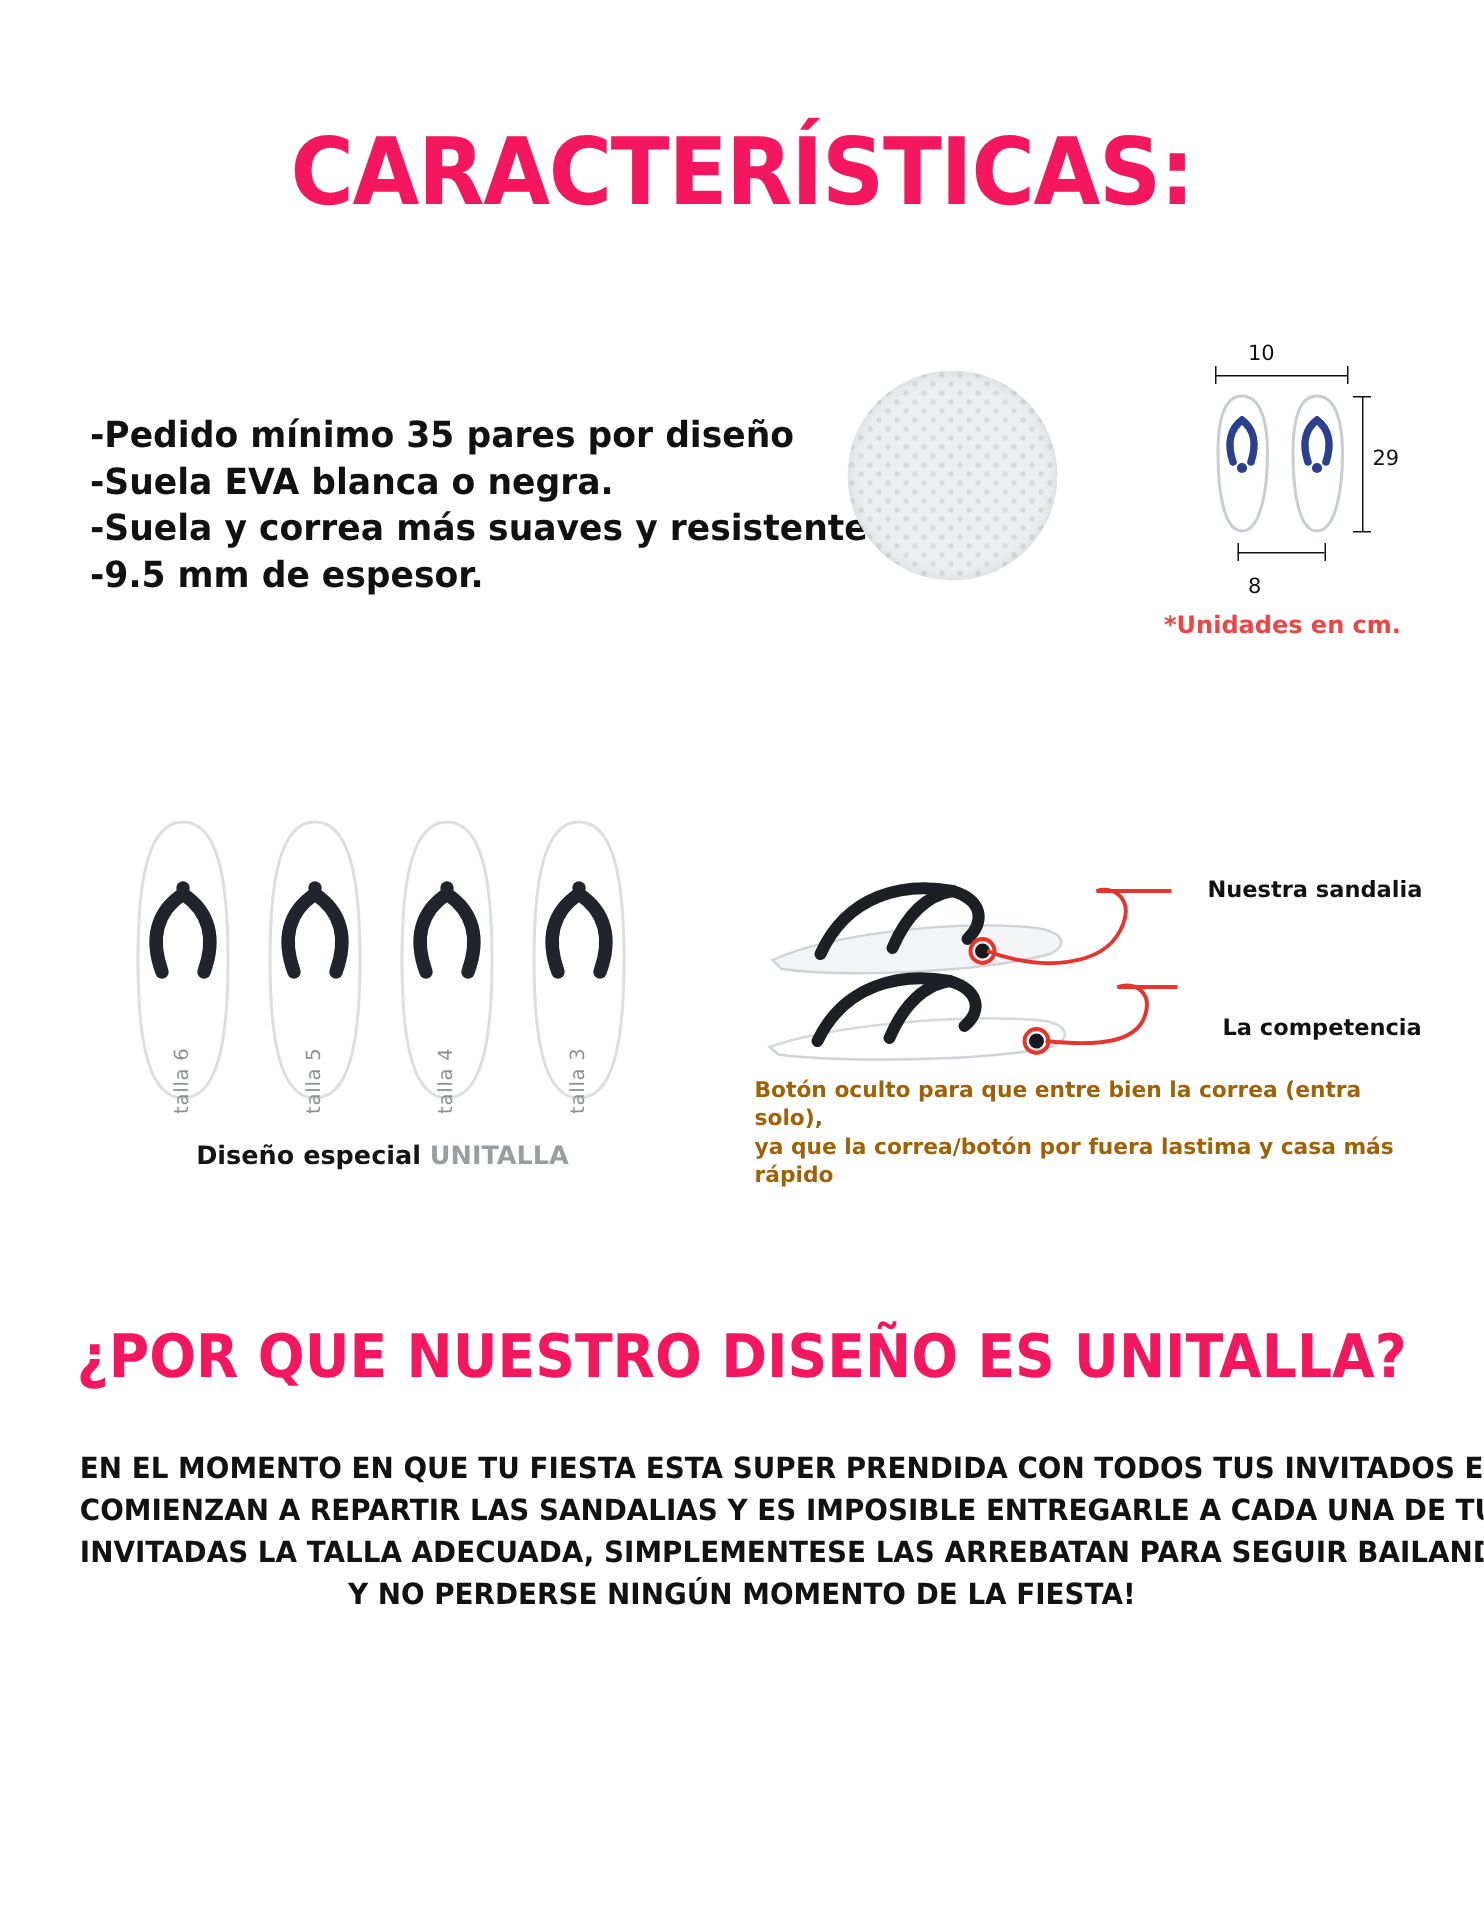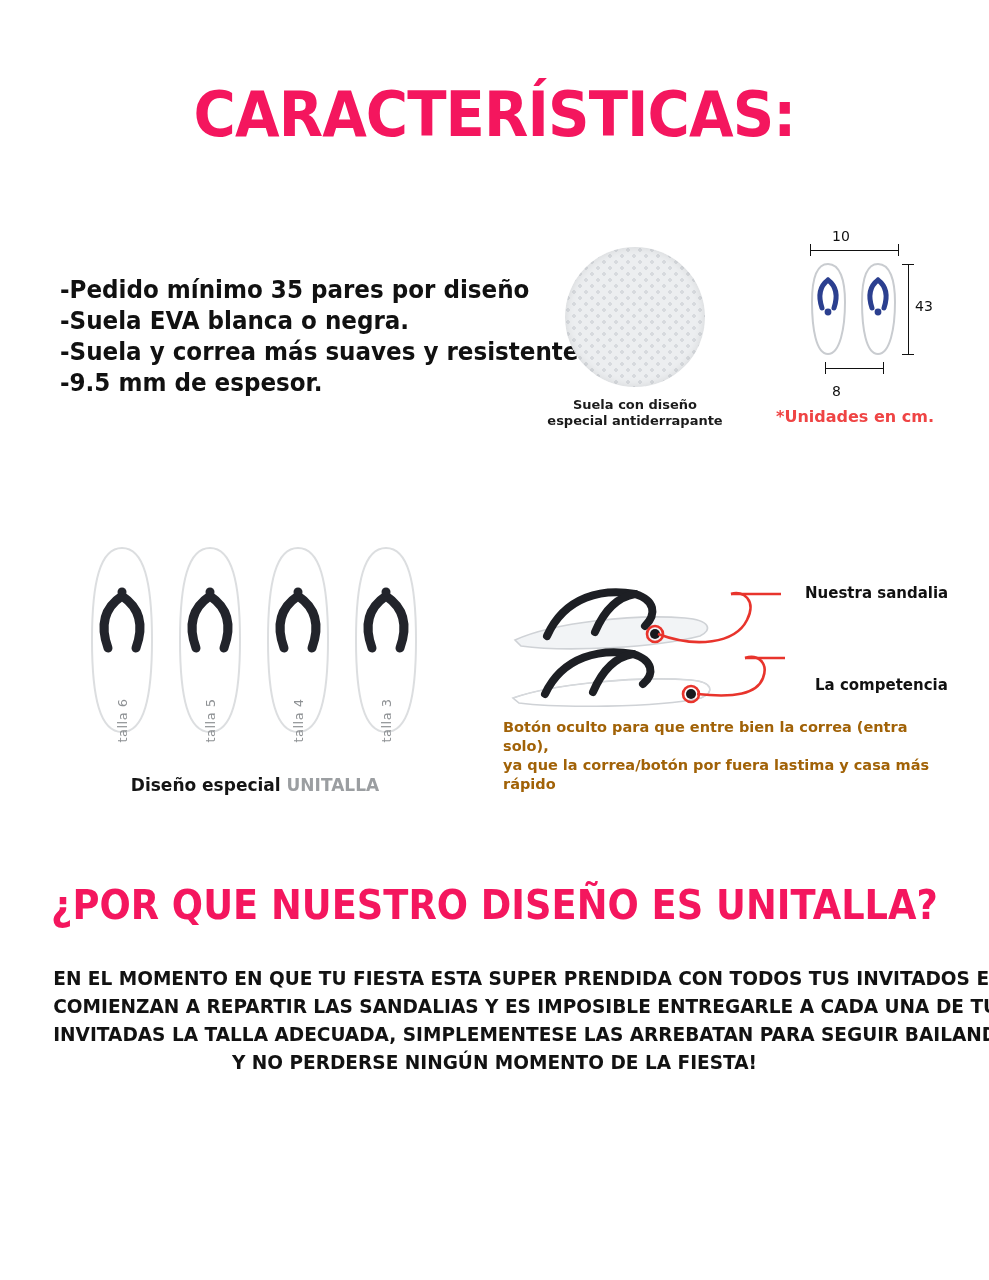--- a/index.html
+++ b/index.html
@@ -135,21 +135,21 @@
     color: #8e9194;
     letter-spacing: 0.5px;
     white-space: nowrap;
   }
   .sizes-caption {
     text-align: center;
     font-family: "DejaVu Sans", sans-serif;
     font-weight: bold;
     font-size: 17px;
     color: #151515;
-    margin-top: 20px;
+    margin-top: 6px;
   }
   .sizes-caption .hl { color: #9b9ea1; }
 
   
   .compare-wrap {
     position: absolute;
     top: 548px;
     left: 495px;
     width: 470px;
   }
@@ -214,24 +214,20 @@
 
 <div class="features">
   <div class="line">-Pedido mínimo 35 pares por diseño</div>
   <div class="line">-Suela EVA blanca o negra.</div>
   <div class="line">-Suela y correa más suaves y resistentes.</div>
   <div class="line">-9.5 mm de espesor.</div>
 </div>
 
 <div class="sole-circle-wrap">
   <div class="sole-circle"></div>
-  <div class="caption">
-    <span>Suela con diseño</span><br>
-    <span>especial antiderrapante</span>
-  </div>
 </div>
 
 <div class="dim-wrap">
   <div class="dim-inner">
 
     <div class="tick-h" style="top:22px; left:40px; width:88px;"></div>
     <div class="tick-v" style="top:16px; left:40px; height:12px;"></div>
     <div class="tick-v" style="top:16px; left:128px; height:12px;"></div>
     <div class="dim-label dim-top">10</div>
 
@@ -242,21 +238,21 @@
       <circle cx="58" cy="84" r="3.4" fill="#2b3f8f"></circle>
 
       <path d="M108 36 C96 36 92 52 92 74 C92 100 96 126 108 126 C120 126 125 100 125 74 C125 52 120 36 108 36 Z" fill="#ffffff" stroke="#c9ccd0" stroke-width="2"></path>
       <path d="M108 52 C100 58 98 68 102 80 M108 52 C116 58 118 68 114 80" fill="none" stroke="#2b3f8f" stroke-width="5" stroke-linecap="round"></path>
       <circle cx="108" cy="84" r="3.4" fill="#2b3f8f"></circle>
     </svg>
 
     <div class="tick-v" style="top:36px; left:138px; height:90px;"></div>
     <div class="tick-h" style="top:36px; left:132px; width:12px;"></div>
     <div class="tick-h" style="top:126px; left:132px; width:12px;"></div>
-    <div class="dim-label dim-right">43</div>
+    <div class="dim-label dim-right">29</div>
 
     <div class="tick-h" style="top:140px; left:55px; width:58px;"></div>
     <div class="tick-v" style="top:134px; left:55px; height:12px;"></div>
     <div class="tick-v" style="top:134px; left:113px; height:12px;"></div>
     <div class="dim-label dim-bottom">8</div>
   </div>
   <div class="dim-caption">*Unidades en cm.</div>
 </div>
 
 <div class="sizes-wrap">

